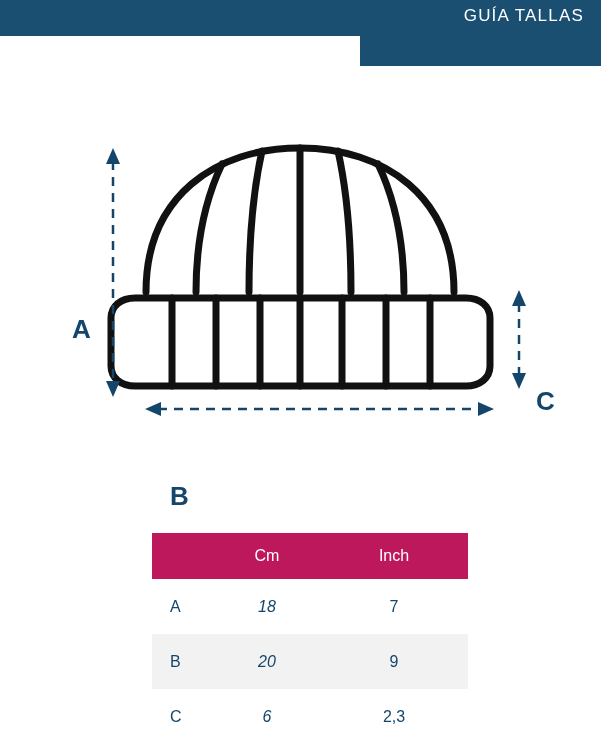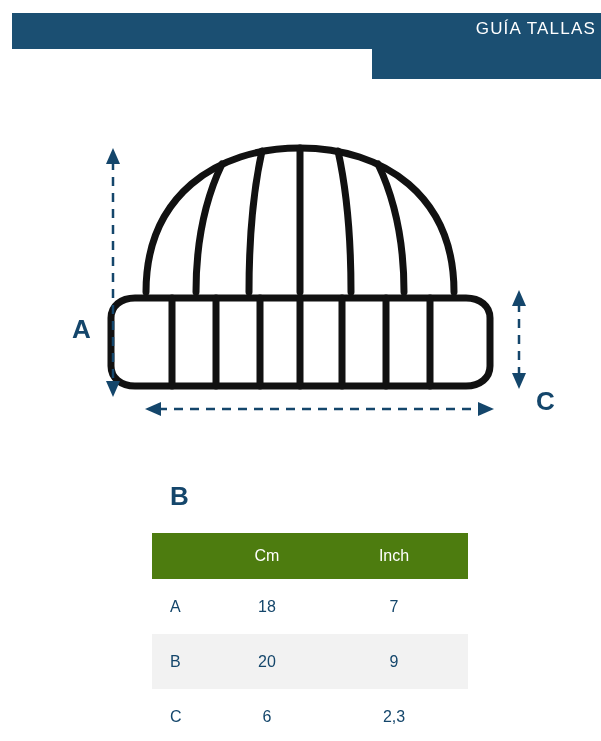--- a/index.html
+++ b/index.html
@@ -12,25 +12,24 @@
     height: 741px;
     position: relative;
     font-family: "Liberation Sans", sans-serif;
     color: #14466b;
     overflow: hidden;
   }
 
   
   .header {
     position: absolute;
-    left: 12px;
+    left: 0;
     top: 0;
     width: 552px;
     height: 66px;
-    margin-top: 13px;
   }
   .header-bar-left {
     position: absolute;
     left: 0;
     top: 0;
     width: 360px;
     height: 36px;
     background: #1b4f72;
   }
   .header-bar-right {
@@ -80,21 +79,21 @@
     left: 152px;
     top: 533px;
     width: 316px;
   }
   table.size-chart {
     border-collapse: collapse;
     width: 316px;
     table-layout: fixed;
   }
   table.size-chart th {
-    background: #4d7c0f;
+    background: #be185d;
     color: #ffffff;
     font-size: 16px;
     font-weight: normal;
     height: 44px;
     text-align: center;
   }
   table.size-chart th.corner {
     width: 56px;
   }
   table.size-chart td {
@@ -106,21 +105,21 @@
   }
   table.size-chart tr.alt td {
     background: #f2f2f2;
   }
   table.size-chart td.rowhead {
     text-align: left;
     padding-left: 18px;
     font-weight: normal;
     width: 56px;
   }
-  table.size-chart td.cm { padding-right: 16px; }
+  table.size-chart td.cm { padding-right: 16px; font-style: italic; }
   table.size-chart td.inch { padding-right: 20px; }
   table.size-chart th.cm-h { padding-right: 16px; }
   table.size-chart th.inch-h { padding-right: 20px; }
 </style>
 </head>
 <body>
 
 <div class="header">
   <div class="header-bar-left"></div>
   <div class="header-bar-right"></div>

